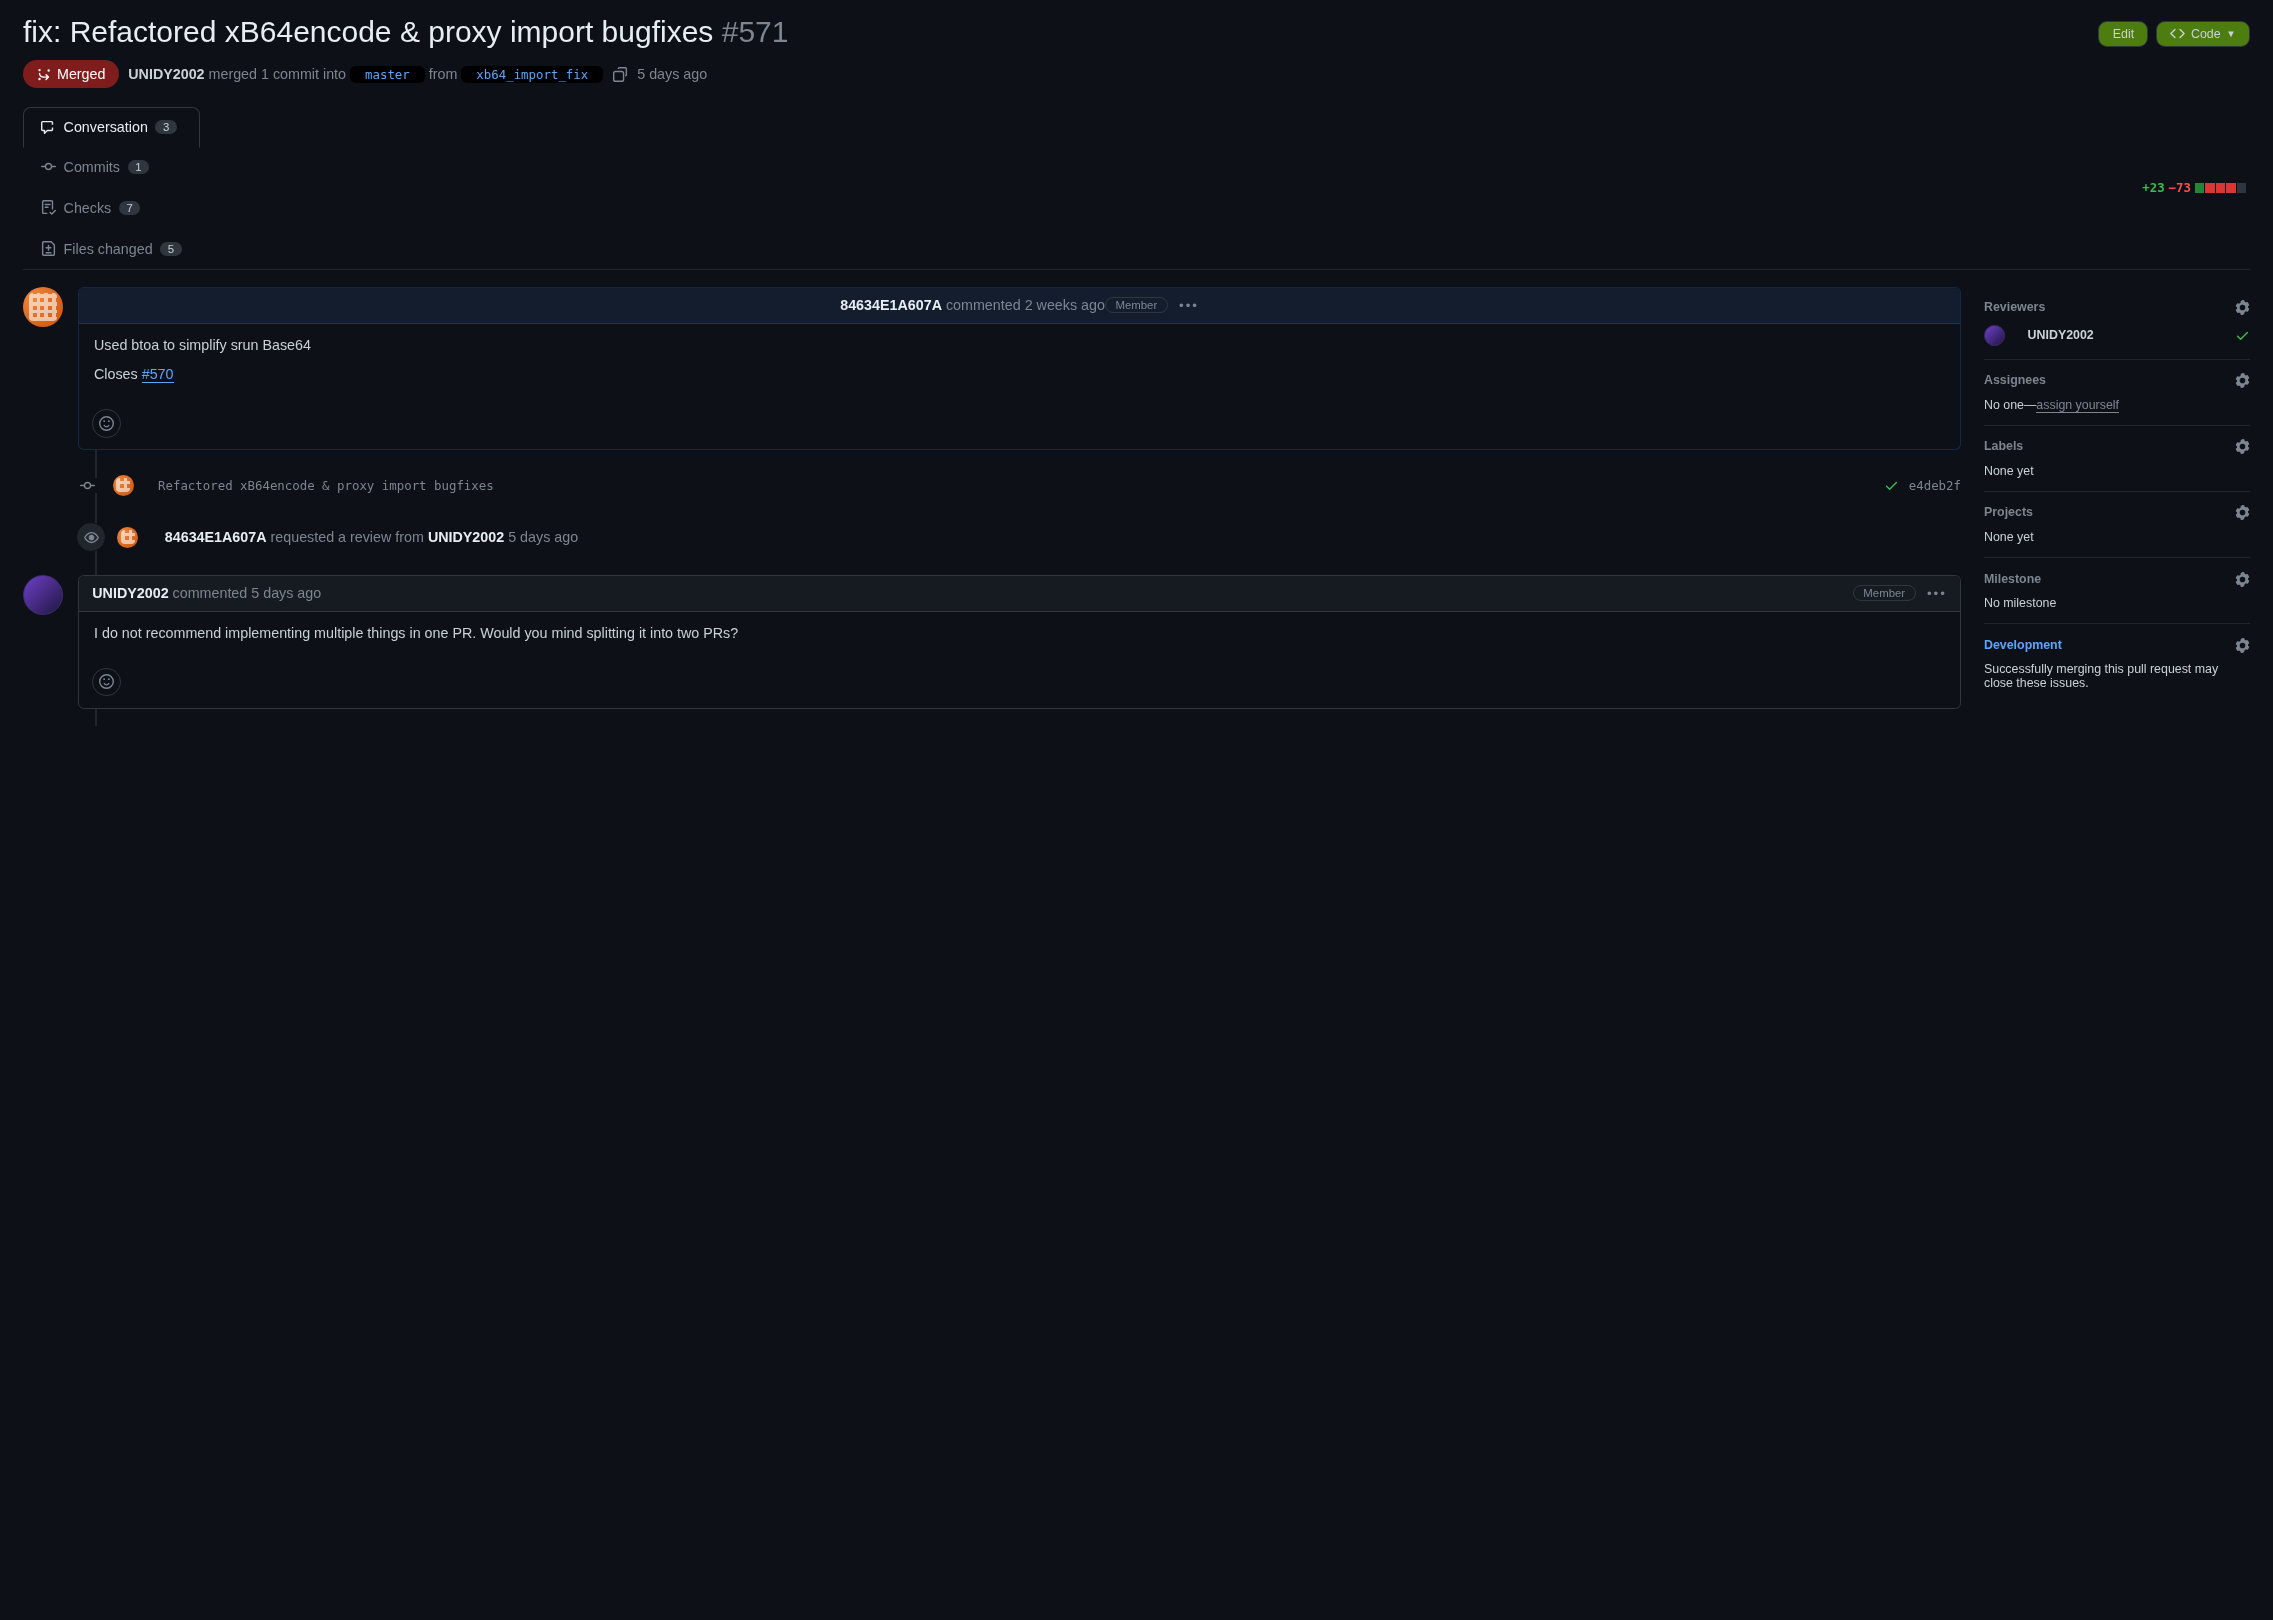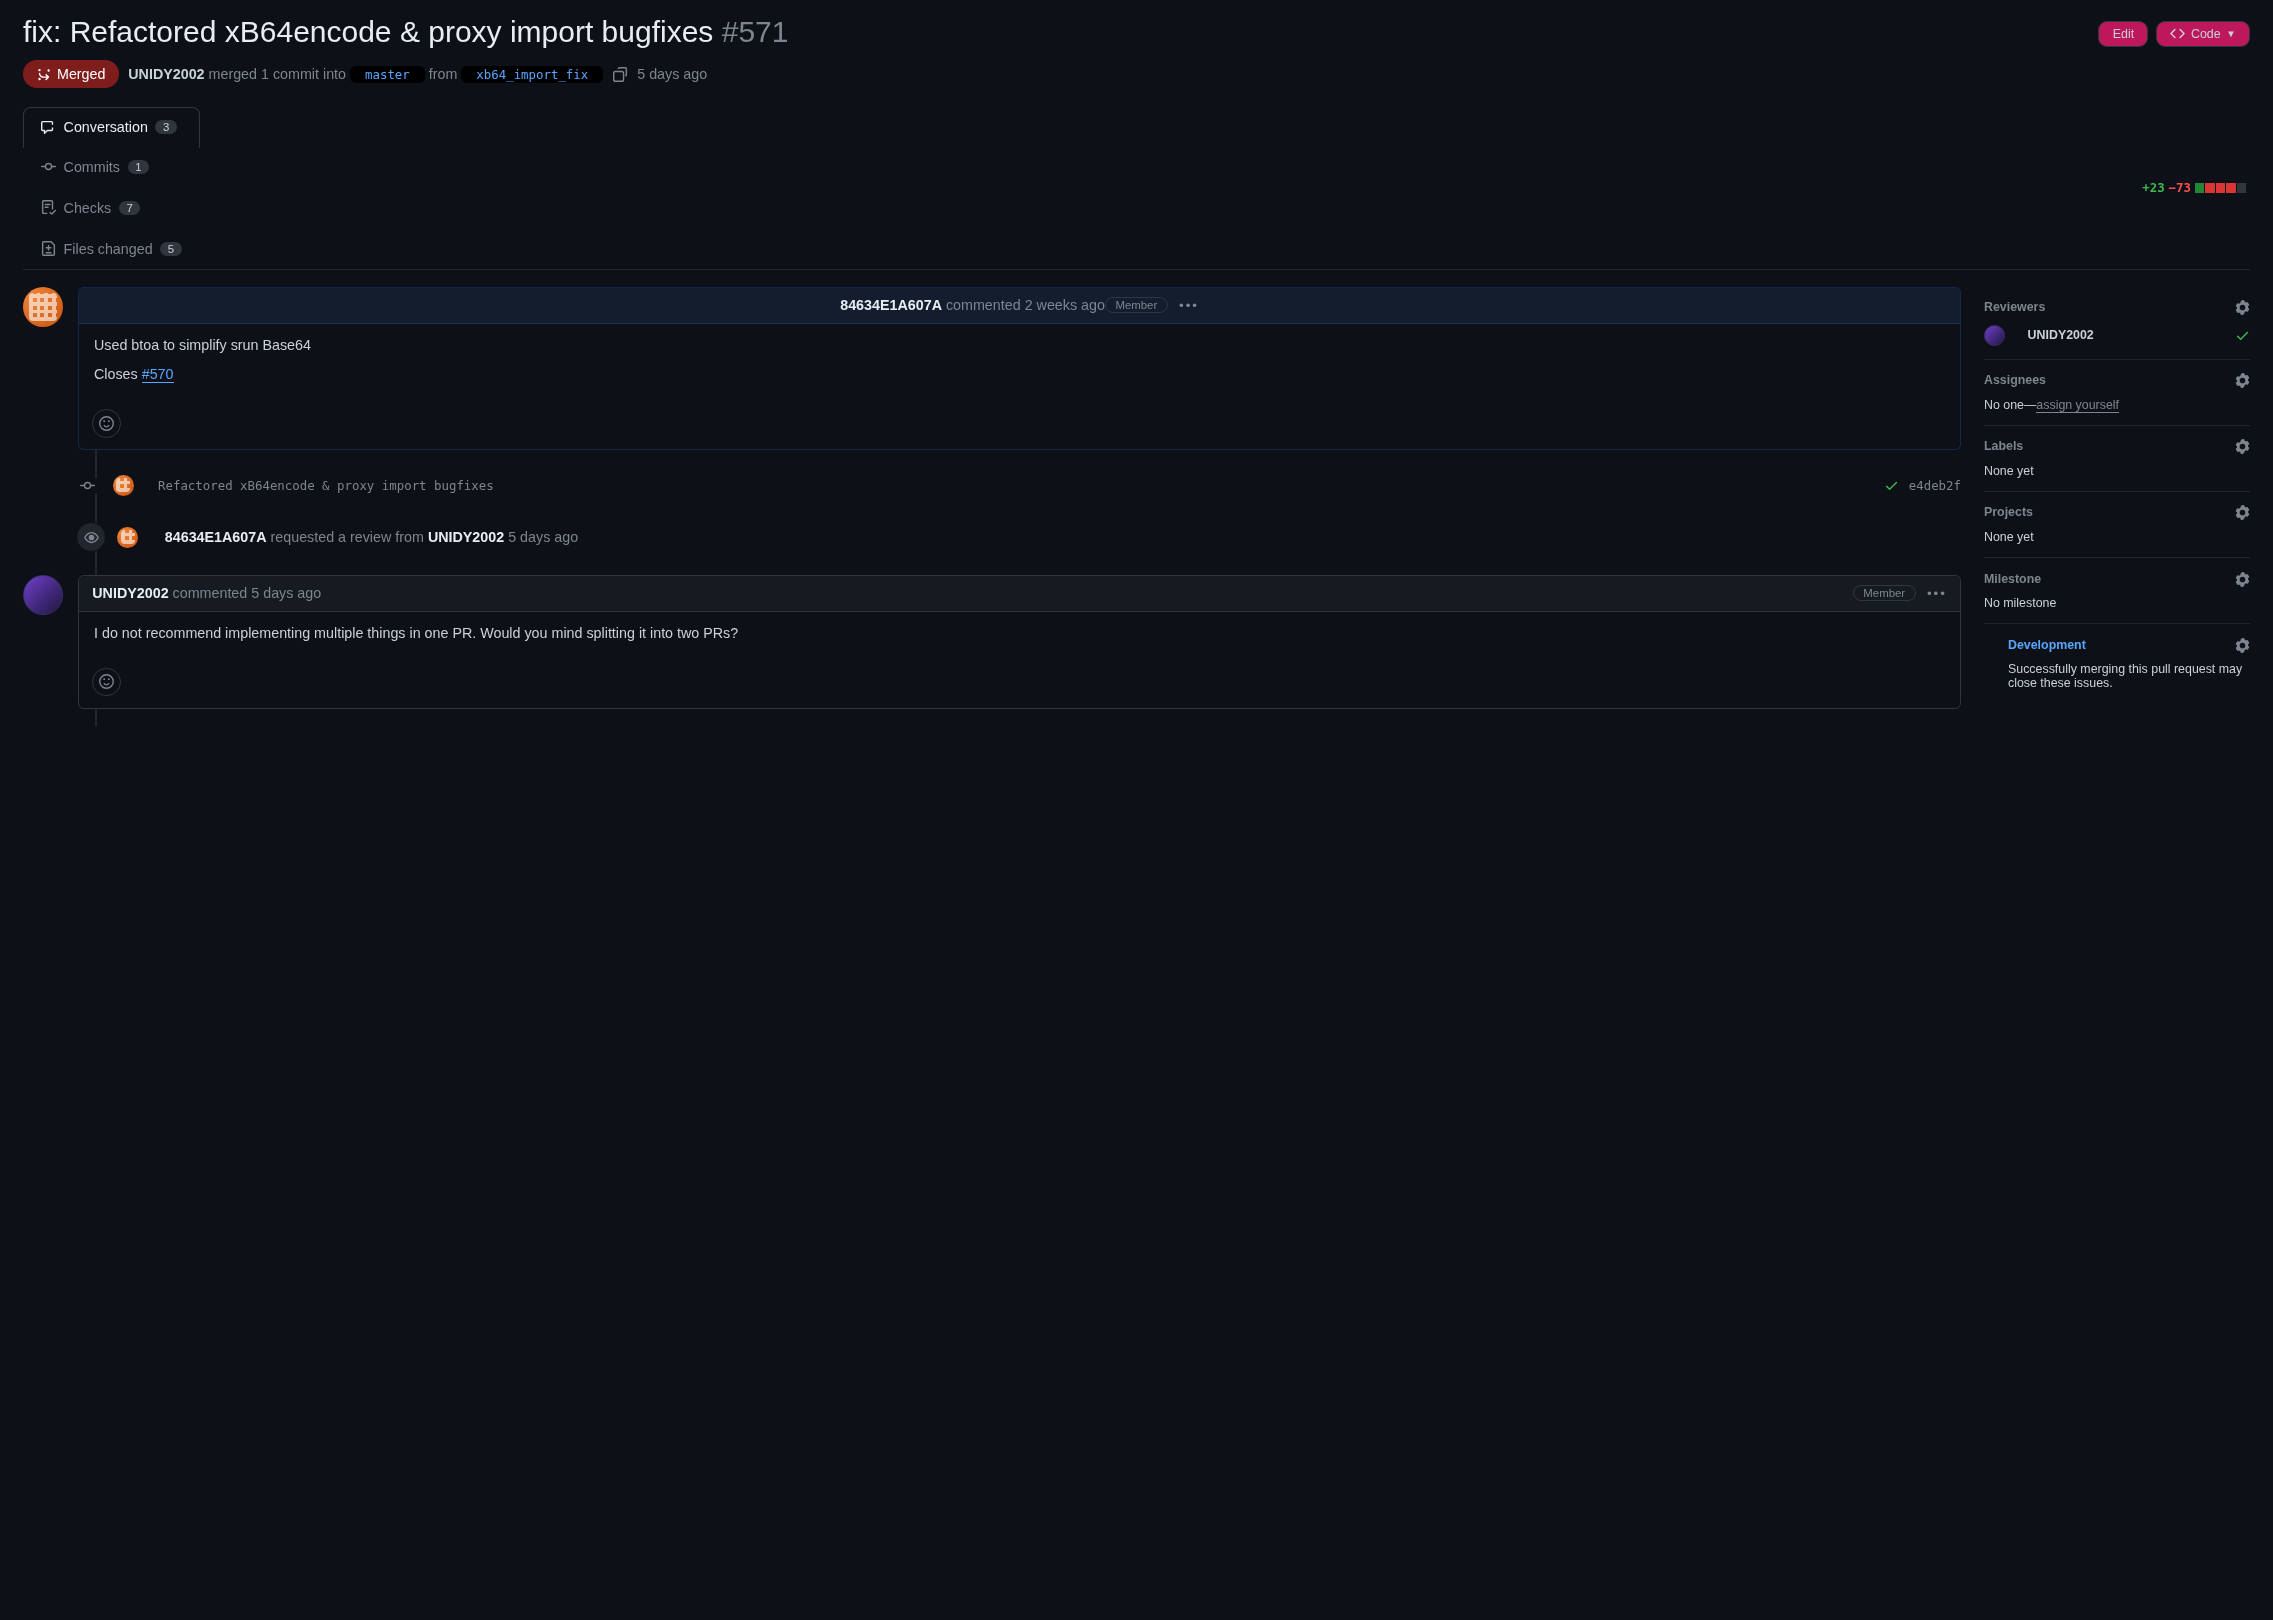--- a/index.html
+++ b/index.html
@@ -7,21 +7,21 @@
     background: #0d1117;
     color: #c9d1d9;
     font-family: -apple-system, BlinkMacSystemFont, "Segoe UI", Helvetica, Arial, sans-serif;
     font-size: 13.3px;
     padding: 15px 23px;
   }
   .header-row { display: flex; justify-content: space-between; align-items: flex-start; margin-bottom: 7.6px; }
   .title-block h1 { font-size: 30px; font-weight: 400; color: #e6edf3; }
   .title-block .pr-number { color: #7d8590; font-size: 30px; font-weight: 300; }
   .header-actions { display: flex; gap: 7.6px; margin-top: 5.7px; }
-  .btn { background: #be185d; border: 1px solid #30363d; color: #c9d1d9; padding: 4.8px 13.3px; border-radius: 9px; font-size: 12.4px; cursor: pointer; display: inline-flex; align-items: center; gap: 5.7px; }
+  .btn { background: #4d7c0f; border: 1px solid #30363d; color: #c9d1d9; padding: 4.8px 13.3px; border-radius: 9px; font-size: 12.4px; cursor: pointer; display: inline-flex; align-items: center; gap: 5.7px; }
   .btn .caret { font-size: 9.5px; }
   .meta-row { display: flex; align-items: center; gap: 9.5px; margin-top: 11.4px; margin-bottom: 19px; flex-wrap: wrap; }
   .state-badge { background: #7f1d1d; color: #fff; padding: 5.7px 13.3px; border-radius: 950px; display: inline-flex; align-items: center; gap: 5.7px; font-size: 14.3px; }
   .meta-text { color: #7d8590; font-size: 14.3px; }
   .meta-text strong { color: #c9d1d9; font-weight: 600; }
   .branch-label { display: inline-block; background: #000000; color: #58a6ff; padding: 1px 15px; border-radius: 5.7px; font-family: ui-monospace, SFMono-Regular, Menlo, monospace; font-size: 12.4px; }
   .copy-icon { color: #7d8590; cursor: pointer; }
   .tabs-row { display: flex; align-items: center; border-bottom: 1px solid #21262d; justify-content: space-between; }
   .tabs { display: flex; flex-direction: column; }
   .tab { display: flex; align-items: center; gap: 7.6px; padding: 11.4px 17px; color: #7d8590; cursor: pointer; border: 1px solid transparent; font-size: 14.3px; }
@@ -305,21 +305,21 @@
         <h4>Milestone</h4>
         <span class="gear-icon">
             <svg width="15" height="15" viewBox="0 0 16 16" fill="currentColor">
               <path d="M8 0a8.2 8.2 0 011.7.18.5.5 0 01.38.44l.15 1.35c.5.18.97.44 1.4.76l1.26-.54a.5.5 0 01.57.12 8.1 8.1 0 011.7 2.94.5.5 0 01-.2.56l-1.1.8a5.7 5.7 0 010 1.58l1.1.8a.5.5 0 01.2.56 8.1 8.1 0 01-1.7 2.94.5.5 0 01-.57.12l-1.26-.54c-.43.32-.9.58-1.4.76l-.15 1.35a.5.5 0 01-.38.44A8.2 8.2 0 018 16a8.2 8.2 0 01-1.7-.18.5.5 0 01-.38-.44l-.15-1.35a5.6 5.6 0 01-1.4-.76l-1.26.54a.5.5 0 01-.57-.12 8.1 8.1 0 01-1.7-2.94.5.5 0 01.2-.56l1.1-.8a5.7 5.7 0 010-1.58l-1.1-.8a.5.5 0 01-.2-.56 8.1 8.1 0 011.7-2.94.5.5 0 01.57-.12l1.26.54c.43-.32.9-.58 1.4-.76l.15-1.35a.5.5 0 01.38-.44A8.2 8.2 0 018 0zm0 5a3 3 0 100 6 3 3 0 000-6z"></path>
             </svg>
           </span>
       </div>
       <div class="sidebar-body">No milestone</div>
     </div>
 
-    <div class="sidebar-section" style="border-bottom:none;margin-left:24px;">
+    <div class="sidebar-section" style="border-bottom:none;">
       <div class="sidebar-header linky">
         <h4>Development</h4>
         <span class="gear-icon">
             <svg width="15" height="15" viewBox="0 0 16 16" fill="currentColor">
               <path d="M8 0a8.2 8.2 0 011.7.18.5.5 0 01.38.44l.15 1.35c.5.18.97.44 1.4.76l1.26-.54a.5.5 0 01.57.12 8.1 8.1 0 011.7 2.94.5.5 0 01-.2.56l-1.1.8a5.7 5.7 0 010 1.58l1.1.8a.5.5 0 01.2.56 8.1 8.1 0 01-1.7 2.94.5.5 0 01-.57.12l-1.26-.54c-.43.32-.9.58-1.4.76l-.15 1.35a.5.5 0 01-.38.44A8.2 8.2 0 018 16a8.2 8.2 0 01-1.7-.18.5.5 0 01-.38-.44l-.15-1.35a5.6 5.6 0 01-1.4-.76l-1.26.54a.5.5 0 01-.57-.12 8.1 8.1 0 01-1.7-2.94.5.5 0 01.2-.56l1.1-.8a5.7 5.7 0 010-1.58l-1.1-.8a.5.5 0 01-.2-.56 8.1 8.1 0 011.7-2.94.5.5 0 01.57-.12l1.26.54c.43-.32.9-.58 1.4-.76l.15-1.35a.5.5 0 01.38-.44A8.2 8.2 0 018 0zm0 5a3 3 0 100 6 3 3 0 000-6z"></path>
             </svg>
           </span>
       </div>
       <div class="sidebar-body">Successfully merging this pull request may close these issues.</div>
     </div>

